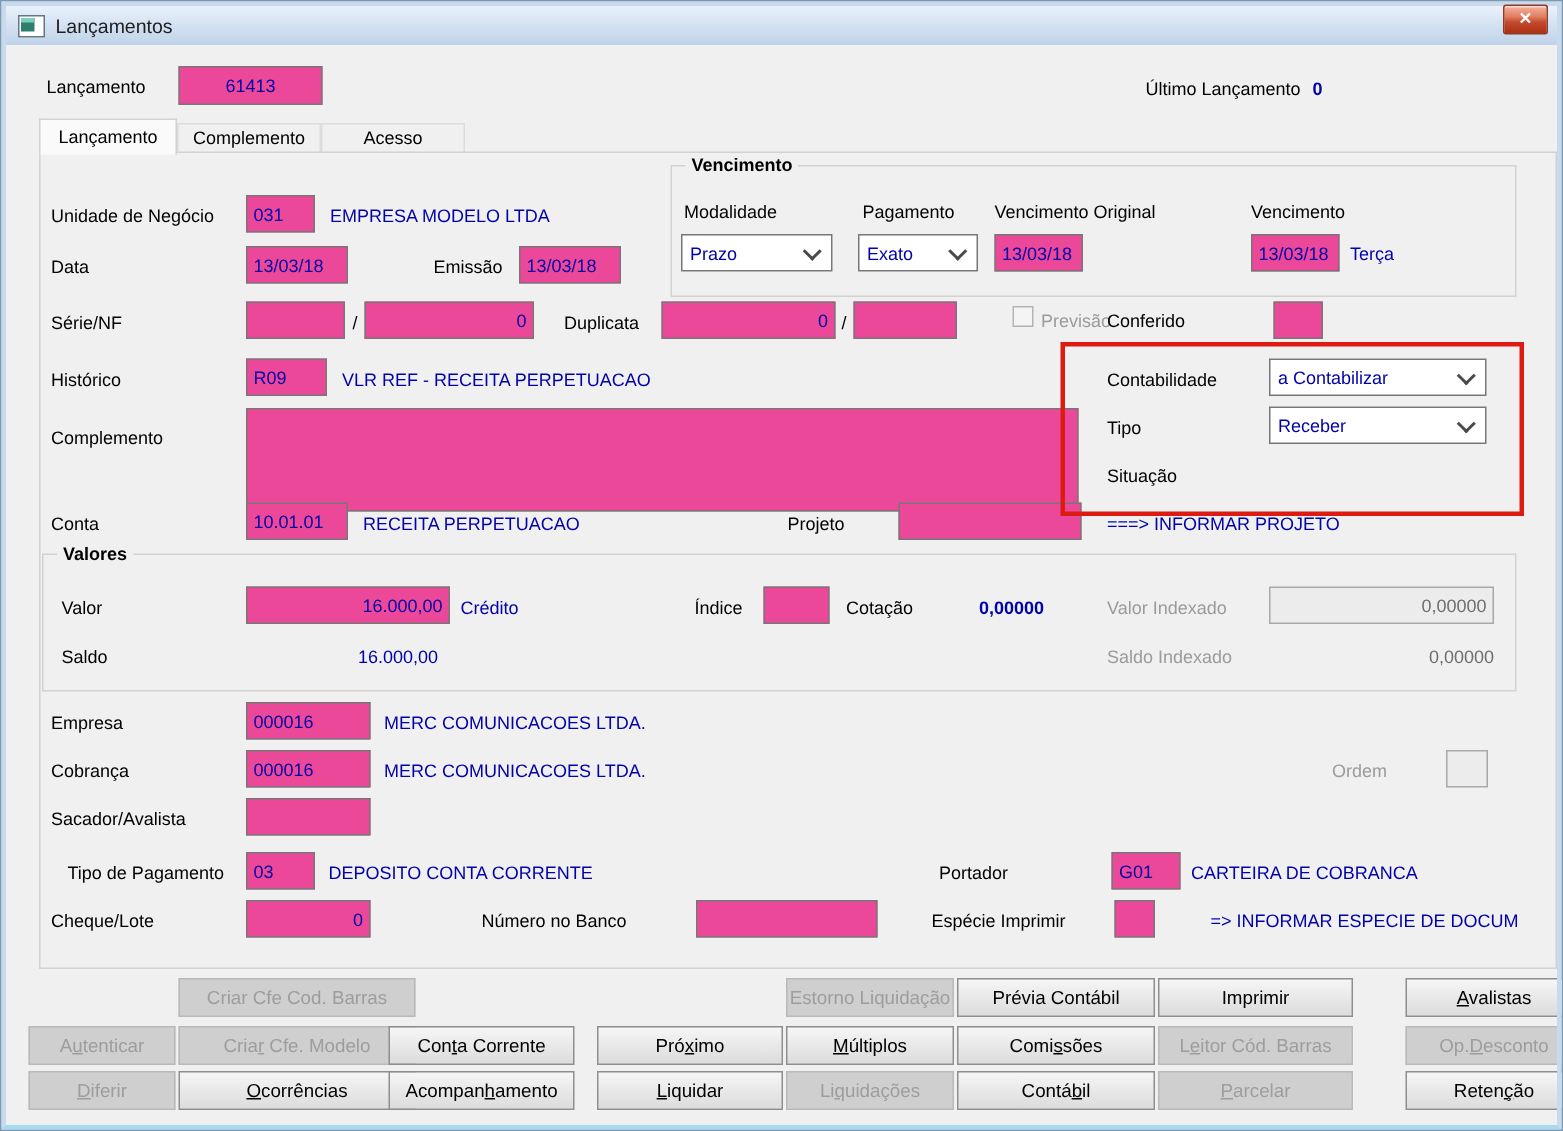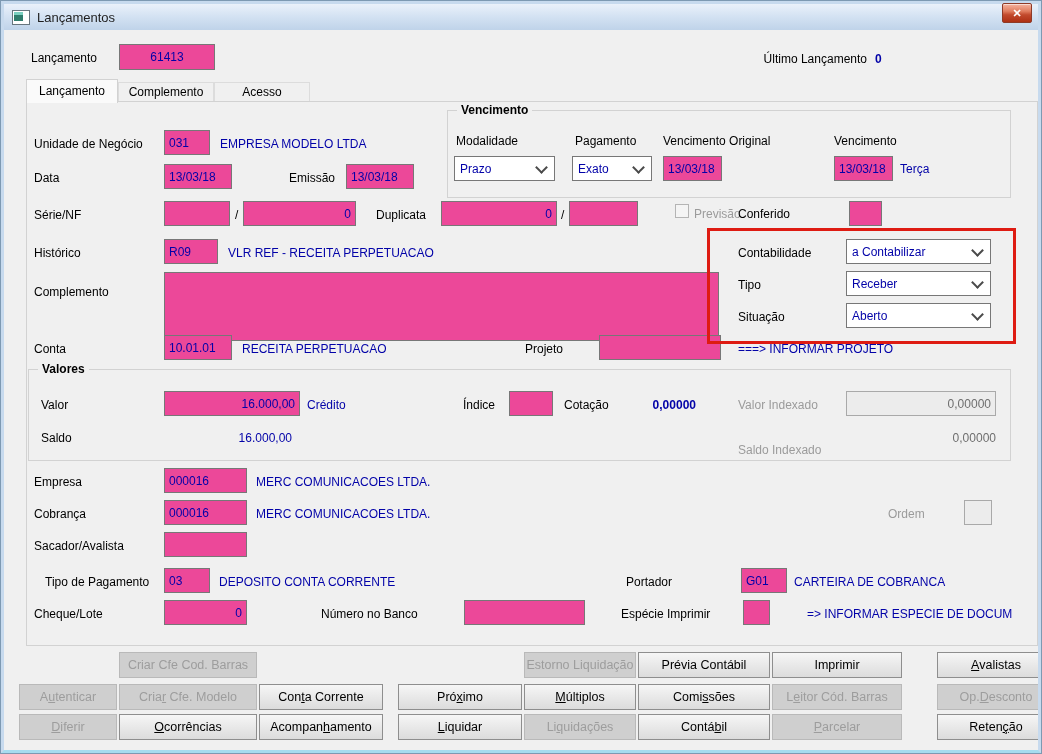--- a/index.html
+++ b/index.html
@@ -55,21 +55,21 @@
   .tab.inactive { top:81px; height:20px; line-height:19px; background:#f0f0f0; border:1px solid #dcdcdc; border-bottom:none; }
   .checkbox { position:absolute; width:14px; height:14px; border:1px solid #b4b4b4; background:#f4f4f4; box-sizing:border-box; }
   .red-annotation { position:absolute; left:706px; top:227px; width:303px; height:110px; border:3px solid #de1b12; z-index:10; pointer-events:none; }
   .wbtn {
     position:absolute; box-sizing:border-box; height:26px; border:1px solid #8e8e8e;
     background:linear-gradient(#f6f6f6,#eaeaea 45%,#dcdcdc);
     font:12.5px "Liberation Sans", sans-serif; color:#000; text-align:center; padding:0; cursor:pointer;
   }
   .wbtn.disabled { background:#cfcfcf; border-color:#b9b9b9; color:#9d9d9d; cursor:default; }
   .r1{top:651px}.r2{top:683px}.r3{top:713px}
-  .c1{left:18px;width:98px}.c2{left:118px;width:138px}.c3{left:258px;width:124px}.c4{left:397px;width:124px}
+  .c1{left:18px;width:98px}.c2{left:118px;width:158px}.c3{left:258px;width:124px}.c4{left:397px;width:124px}
   .c5{left:523px;width:112px}.c6{left:637px;width:132px}.c7{left:771px;width:130px}.c8{left:936px;width:118px}
 </style>
 </head>
 <body>
 
 <div class="window">
 
   <div class="titlebar">
     <span class="app-icon"></span>
     <span class="title-text">Lançamentos</span>
@@ -135,24 +135,20 @@
   <div class="sel" style="left:845px;top:238px;width:145px;">
     <span class="sel-text">a Contabilizar</span>
     <span class="sel-arrow"></span>
   </div>
   <span class="lbl" style="left:737px;top:277px;">Tipo</span>
   <div class="sel" style="left:845px;top:270px;width:145px;">
     <span class="sel-text">Receber</span>
     <span class="sel-arrow"></span>
   </div>
   <span class="lbl" style="left:737px;top:309px;">Situação</span>
-  <div class="sel" style="left:845px;top:302px;width:145px;">
-    <span class="sel-text">Aberto</span>
-    <span class="sel-arrow"></span>
-  </div>
   <div class="red-annotation"></div>
 
   <span class="lbl" style="left:33px;top:284px;">Complemento</span>
   <textarea class="inp" style="left: 163px; top: 271px; width: 555px;"></textarea>
 
   <span class="lbl" style="left:33px;top:341px;">Conta</span>
   <input class="inp" style="left: 163px; top: 334px; width: 68px;" readonly="" value="10.01.01">
   <span class="val" style="left:241px;top:341px;">RECEITA PERPETUACAO</span>
   <span class="lbl" style="left:524px;top:341px;">Projeto</span>
   <input class="inp" style="left: 598px; top: 334px; width: 122px;" readonly="" value="">
@@ -165,21 +161,21 @@
   <input class="inp right" style="left: 163px; top: 390px; width: 136px;" readonly="" value="16.000,00">
   <span class="val" style="left:306px;top:397px;">Crédito</span>
   <span class="lbl" style="left:462px;top:397px;">Índice</span>
   <input class="inp" style="left: 508px; top: 390px; width: 44px;" readonly="" value="">
   <span class="lbl" style="left:563px;top:397px;">Cotação</span>
   <span class="val bold r" style="left:600px;top:397px;width:95px;">0,00000</span>
   <span class="lbl dis" style="left:737px;top:397px;">Valor Indexado</span>
   <input class="inp right dis" style="left: 845px; top: 390px; width: 150px;" readonly="" value="0,00000">
   <span class="lbl" style="left:40px;top:430px;">Saldo</span>
   <span class="val r" style="left:160px;top:430px;width:131px;">16.000,00</span>
-  <span class="lbl dis" style="left:737px;top:430px;margin-top:12px;">Saldo Indexado</span>
+  <span class="lbl dis" style="left:737px;top:430px;">Saldo Indexado</span>
   <span class="val gray r" style="left:855px;top:430px;width:140px;">0,00000</span>
 
   <span class="lbl" style="left:33px;top:474px;">Empresa</span>
   <input class="inp" style="left: 163px; top: 467px; width: 83px;" readonly="" value="000016">
   <span class="val" style="left:255px;top:474px;">MERC COMUNICACOES LTDA.</span>
 
   <span class="lbl" style="left:33px;top:506px;">Cobrança</span>
   <input class="inp" style="left: 163px; top: 499px; width: 83px;" readonly="" value="000016">
   <span class="val" style="left:255px;top:506px;">MERC COMUNICACOES LTDA.</span>
   <span class="lbl dis" style="left:887px;top:506px;">Ordem</span>

